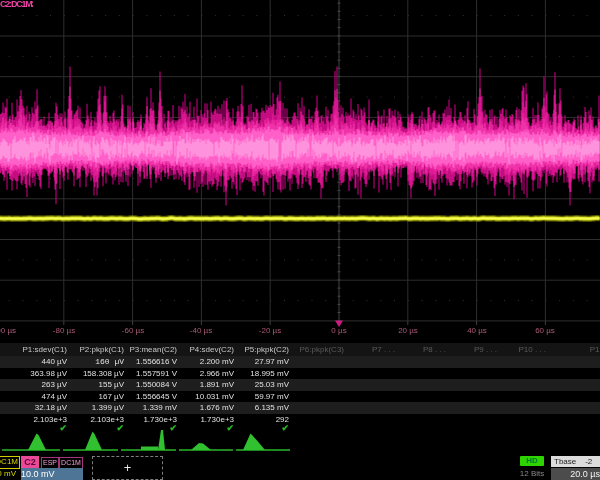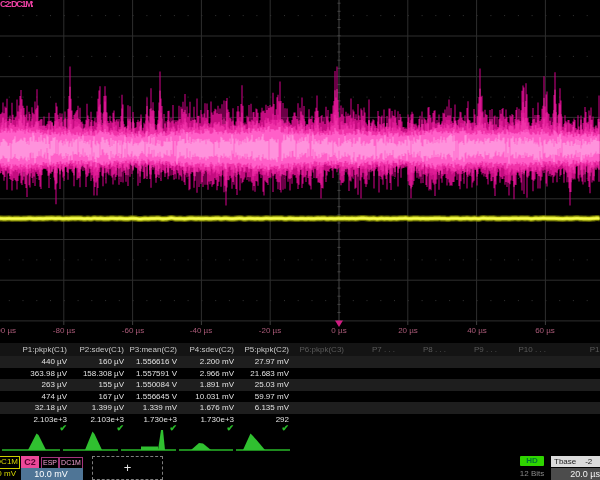--- a/index.html
+++ b/index.html
@@ -53,41 +53,41 @@
       <text x="477" y="333" text-anchor="middle" font-size="8" fill="#aa5a78">40 µs</text>
       <text x="545" y="333" text-anchor="middle" font-size="8" fill="#aa5a78">60 µs</text>
       <text x="16" y="333" text-anchor="end" font-size="8" fill="#aa5a78">00 µs</text>
       <path d="M63.8 321v4M132.6 321v4M201.4 321v4M270.2 321v4M339.0 321v4M407.8 321v4M476.6 321v4M545.4 321v4" stroke="#3e3e3e" stroke-width="1" fill="none"></path>
       <path d="M335 320.5 L343 320.5 L339 327 Z" fill="#cf1b80"></path>
 </svg>
 <div style="position:absolute;left:0;top:343px;width:600px;height:13px;background:#141414"></div>
     <div style="position:absolute;left:0;top:356px;width:600px;height:12px;background:#1e1e1e"></div>
     <div style="position:absolute;left:0;top:379px;width:600px;height:12px;background:#1e1e1e"></div>
     <div style="position:absolute;left:0;top:402px;width:600px;height:12px;background:#1e1e1e"></div>
-    <div style="position:absolute;right:533px;top:345px;font-size:8px;color:#c8c8c8;white-space:nowrap;">P1:pkpk(C1)</div>
-    <div style="position:absolute;right:476px;top:345px;font-size:8px;color:#c8c8c8;white-space:nowrap;">P2:sdev(C1)</div>
+    <div style="position:absolute;right:533px;top:345px;font-size:8px;color:#c8c8c8;white-space:nowrap;">P1:sdev(C1)</div>
+    <div style="position:absolute;right:476px;top:345px;font-size:8px;color:#c8c8c8;white-space:nowrap;">P2:pkpk(C1)</div>
     <div style="position:absolute;right:423px;top:345px;font-size:8px;color:#c8c8c8;white-space:nowrap;">P3:mean(C2)</div>
     <div style="position:absolute;right:366px;top:345px;font-size:8px;color:#c8c8c8;white-space:nowrap;">P4:sdev(C2)</div>
     <div style="position:absolute;right:311px;top:345px;font-size:8px;color:#c8c8c8;white-space:nowrap;">P5:pkpk(C2)</div>
     <div style="position:absolute;right:256px;top:345px;font-size:8px;color:#5a5a5a;white-space:nowrap;">P6:pkpk(C3)</div>
     <div style="position:absolute;right:205px;top:345px;font-size:8px;color:#5a5a5a;white-space:nowrap;">P7 . . .</div>
     <div style="position:absolute;right:154px;top:345px;font-size:8px;color:#5a5a5a;white-space:nowrap;">P8 . . .</div>
     <div style="position:absolute;right:103px;top:345px;font-size:8px;color:#5a5a5a;white-space:nowrap;">P9 . . .</div>
     <div style="position:absolute;right:54px;top:345px;font-size:8px;color:#5a5a5a;white-space:nowrap;">P10 . . .</div>
     <div style="position:absolute;right:-4px;top:345px;font-size:8px;color:#5a5a5a;white-space:nowrap;">P1 .</div>
     <div style="position:absolute;right:533px;top:357px;font-size:8px;color:#e0e0e0;white-space:nowrap;">440 µV</div>
-    <div style="position:absolute;right:476px;top:357px;font-size:8px;color:#e0e0e0;white-space:nowrap;">160 µV</div>
+    <div style="position:absolute;right:476px;top:357px;font-size:8px;color:#e0e0e0;white-space:nowrap;font-family:Liberation Mono, monospace;">160 µV</div>
     <div style="position:absolute;right:423px;top:357px;font-size:8px;color:#e0e0e0;white-space:nowrap;">1.556616 V</div>
     <div style="position:absolute;right:366px;top:357px;font-size:8px;color:#e0e0e0;white-space:nowrap;">2.200 mV</div>
     <div style="position:absolute;right:311px;top:357px;font-size:8px;color:#e0e0e0;white-space:nowrap;">27.97 mV</div>
     <div style="position:absolute;right:533px;top:369px;font-size:8px;color:#e0e0e0;white-space:nowrap;">363.98 µV</div>
     <div style="position:absolute;right:476px;top:369px;font-size:8px;color:#e0e0e0;white-space:nowrap;">158.308 µV</div>
     <div style="position:absolute;right:423px;top:369px;font-size:8px;color:#e0e0e0;white-space:nowrap;">1.557591 V</div>
     <div style="position:absolute;right:366px;top:369px;font-size:8px;color:#e0e0e0;white-space:nowrap;">2.966 mV</div>
-    <div style="position:absolute;right:311px;top:369px;font-size:8px;color:#e0e0e0;white-space:nowrap;">21.683 mV</div>
+    <div style="position:absolute;right:311px;top:369px;font-size:8px;color:#e0e0e0;white-space:nowrap;">18.995 mV</div>
     <div style="position:absolute;right:533px;top:380px;font-size:8px;color:#e0e0e0;white-space:nowrap;text-align:center;">263 µV</div>
     <div style="position:absolute;right:476px;top:380px;font-size:8px;color:#e0e0e0;white-space:nowrap;text-align:right;">155 µV</div>
     <div style="position:absolute;right:423px;top:380px;font-size:8px;color:#e0e0e0;white-space:nowrap;">1.550084 V</div>
     <div style="position:absolute;right:366px;top:380px;font-size:8px;color:#e0e0e0;white-space:nowrap;">1.891 mV</div>
     <div style="position:absolute;right:311px;top:380px;font-size:8px;color:#e0e0e0;white-space:nowrap;">25.03 mV</div>
     <div style="position:absolute;right:533px;top:392px;font-size:8px;color:#e0e0e0;white-space:nowrap;">474 µV</div>
     <div style="position:absolute;right:476px;top:392px;font-size:8px;color:#e0e0e0;white-space:nowrap;">167 µV</div>
     <div style="position:absolute;right:423px;top:392px;font-size:8px;color:#e0e0e0;white-space:nowrap;">1.556645 V</div>
     <div style="position:absolute;right:366px;top:392px;font-size:8px;color:#e0e0e0;white-space:nowrap;">10.031 mV</div>
     <div style="position:absolute;right:311px;top:392px;font-size:8px;color:#e0e0e0;white-space:nowrap;">59.97 mV</div>
@@ -117,19 +117,19 @@
       <path d="M158 450 L161 430 L163 430 L165 450 Z" fill="#30c030"></path>
       <path d="M141 450 L141 446.5 L158 446.5 L158 450 Z" fill="#30c030"></path>
       <path d="M191 450 L199 443 L203 443.5 L211 450 Z" fill="#30c030"></path>
       <path d="M243 450 L250.5 433.5 L253 436 L257 440.5 L265 450 Z" fill="#30c030"></path>
     </svg>
 <div style="position:absolute;left:-8px;top:456px;width:25px;height:11px;border:1px solid #cdcd00;color:#d8d800;font-size:8px;text-align:right;padding-right:1px">DC1M</div>
     <div style="position:absolute;left:-14px;top:469px;width:30px;height:10px;color:#d8d800;font-size:8px;text-align:right">0 mV</div>
     <div style="position:absolute;left:21px;top:456px;width:18px;height:28px;background:#ec4899;color:#5a0030;font-size:9px;font-weight:bold;text-align:center;line-height:12px">C2</div>
     <div style="position:absolute;left:41px;top:457px;width:16px;height:10px;border:1px solid #a4347c;color:#f0a0d2;font-size:7px;text-align:center;line-height:10px">ESP</div>
     <div style="position:absolute;left:59px;top:457px;width:22px;height:10px;border:1px solid #a4347c;color:#f0a0d2;font-size:7px;text-align:center;line-height:10px">DC1M</div>
-    <div style="position:absolute;left:21px;top:468px;width:60px;height:12px;background:#4f7596;color:#fff;font-size:9px;text-align:center;line-height:12px;padding-right:2px">10.0 mV</div>
+    <div style="position:absolute;left:21px;top:468px;width:60px;height:12px;background:#4f7596;color:#fff;font-size:9px;text-align:left;line-height:12px;padding-right:2px">10.0 mV</div>
     <div style="position:absolute;left:92px;top:456px;width:69px;height:22px;border:1px dashed #7e7e7e;color:#e8e8e8;font-size:13px;text-align:center;line-height:22px">+</div>
     <div style="position:absolute;left:520px;top:456px;width:24px;height:10px;background:#2fd400;color:#073;font-size:8px;font-weight:bold;text-align:center;line-height:10px;border-radius:1px">HD</div>
     <div style="position:absolute;left:514px;top:469px;width:36px;height:10px;color:#8a8a8a;font-size:8px;text-align:center">12 Bits</div>
     <div style="position:absolute;left:551px;top:456px;width:49px;height:11px;background:#dcdcdc;color:#222;font-size:8px;line-height:11px;padding-left:3px">Tbase&nbsp;&nbsp;&nbsp;&nbsp;-2</div>
     <div style="position:absolute;left:551px;top:468px;width:49px;height:12px;background:#4c4c4c;color:#f2f2f2;font-size:9px;line-height:12px;text-align:right">20.0 µs</div>
     <div style="position:absolute;left:0;top:-1px;width:33px;height:9px;color:#ee41a4;font-size:9px;font-weight:bold;letter-spacing:-1.2px;overflow:hidden">C2:DC1M2</div>
 </div>
 </body></html>

